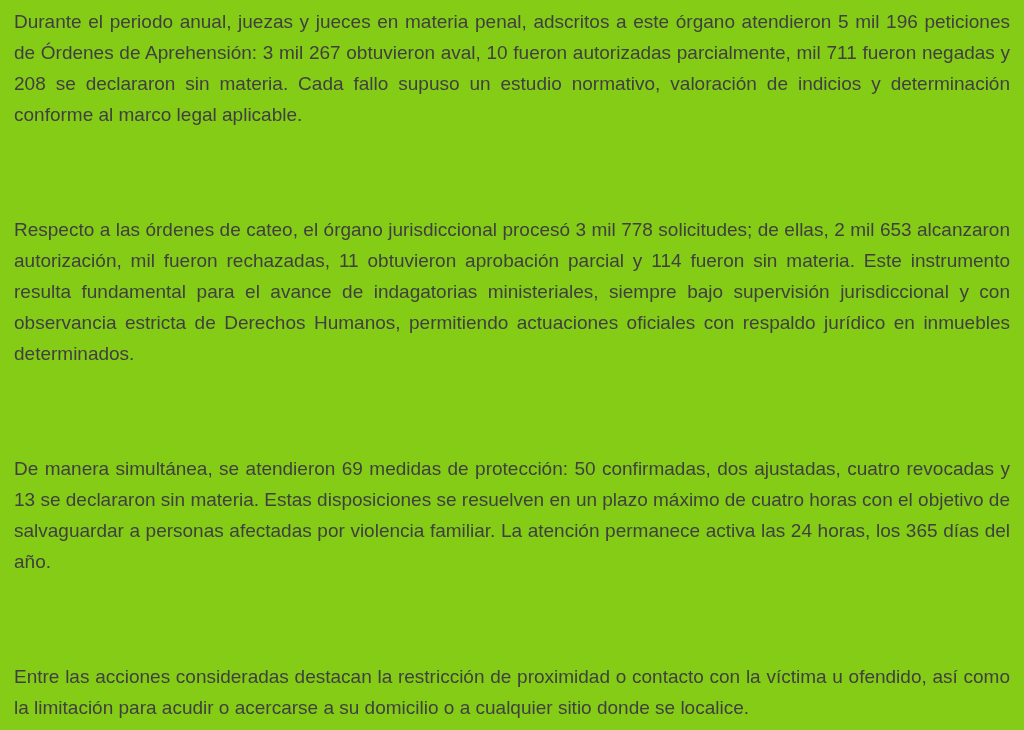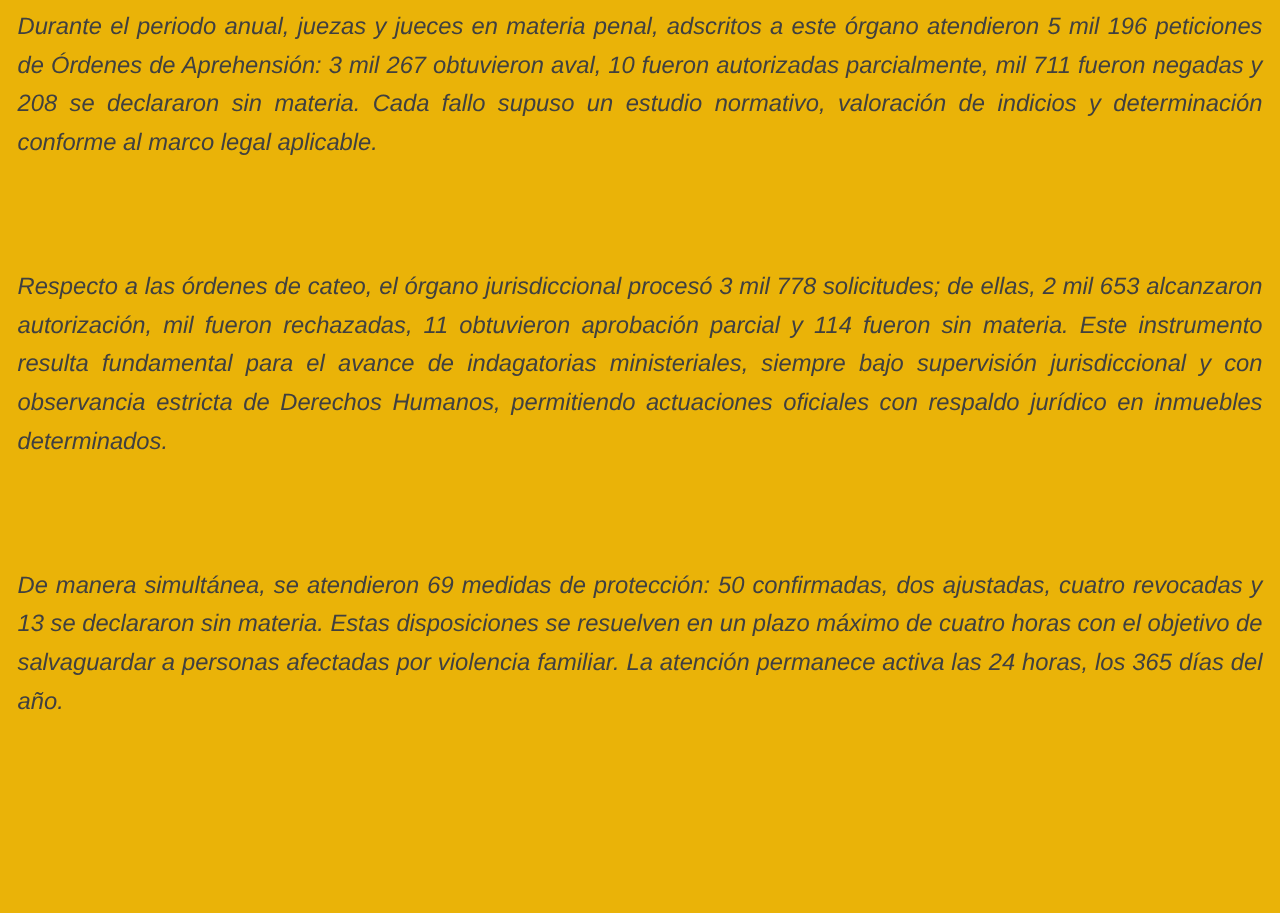--- a/index.html
+++ b/index.html
@@ -11,35 +11,35 @@
     width: 1024px;
     height: 730px;
     overflow: hidden;
     font-family: "Liberation Sans", sans-serif;
   }
   .page {
     box-sizing: border-box;
     width: 1024px;
     height: 730px;
     padding: 6px 14px 0 14px;
-    background: #eab308;
-    font-style: italic;
+    background: #84cc16;
   }
   .page p {
     margin: 0 0 84px 0;
     font-size: 19px;
     line-height: 31px;
     color: #404040;
     text-align: justify;
     font-weight: 400;
   }
   .page p:last-child {
     margin-bottom: 0;
   }
 </style>
 </head>
 <body>
 
 <div class="page">
   <p>Durante el periodo anual, juezas y jueces en materia penal, adscritos a este órgano atendieron 5 mil 196 peticiones de Órdenes de Aprehensión: 3 mil 267 obtuvieron aval, 10 fueron autorizadas parcialmente, mil 711 fueron negadas y 208 se declararon sin materia. Cada fallo supuso un estudio normativo, valoración de indicios y determinación conforme al marco legal aplicable.</p>
   <p>Respecto a las órdenes de cateo, el órgano jurisdiccional procesó 3 mil 778 solicitudes; de ellas, 2 mil 653 alcanzaron autorización, mil fueron rechazadas, 11 obtuvieron aprobación parcial y 114 fueron sin materia. Este instrumento resulta fundamental para el avance de indagatorias ministeriales, siempre bajo supervisión jurisdiccional y con observancia estricta de Derechos Humanos, permitiendo actuaciones oficiales con respaldo jurídico en inmuebles determinados.</p>
   <p>De manera simultánea, se atendieron 69 medidas de protección: 50 confirmadas, dos ajustadas, cuatro revocadas y 13 se declararon sin materia. Estas disposiciones se resuelven en un plazo máximo de cuatro horas con el objetivo de salvaguardar a personas afectadas por violencia familiar. La atención permanece activa las 24 horas, los 365 días del año.</p>
+  <p>Entre las acciones consideradas destacan la restricción de proximidad o contacto con la víctima u ofendido, así como la limitación para acudir o acercarse a su domicilio o a cualquier sitio donde se localice.</p>
 </div>
 
 </body></html>

